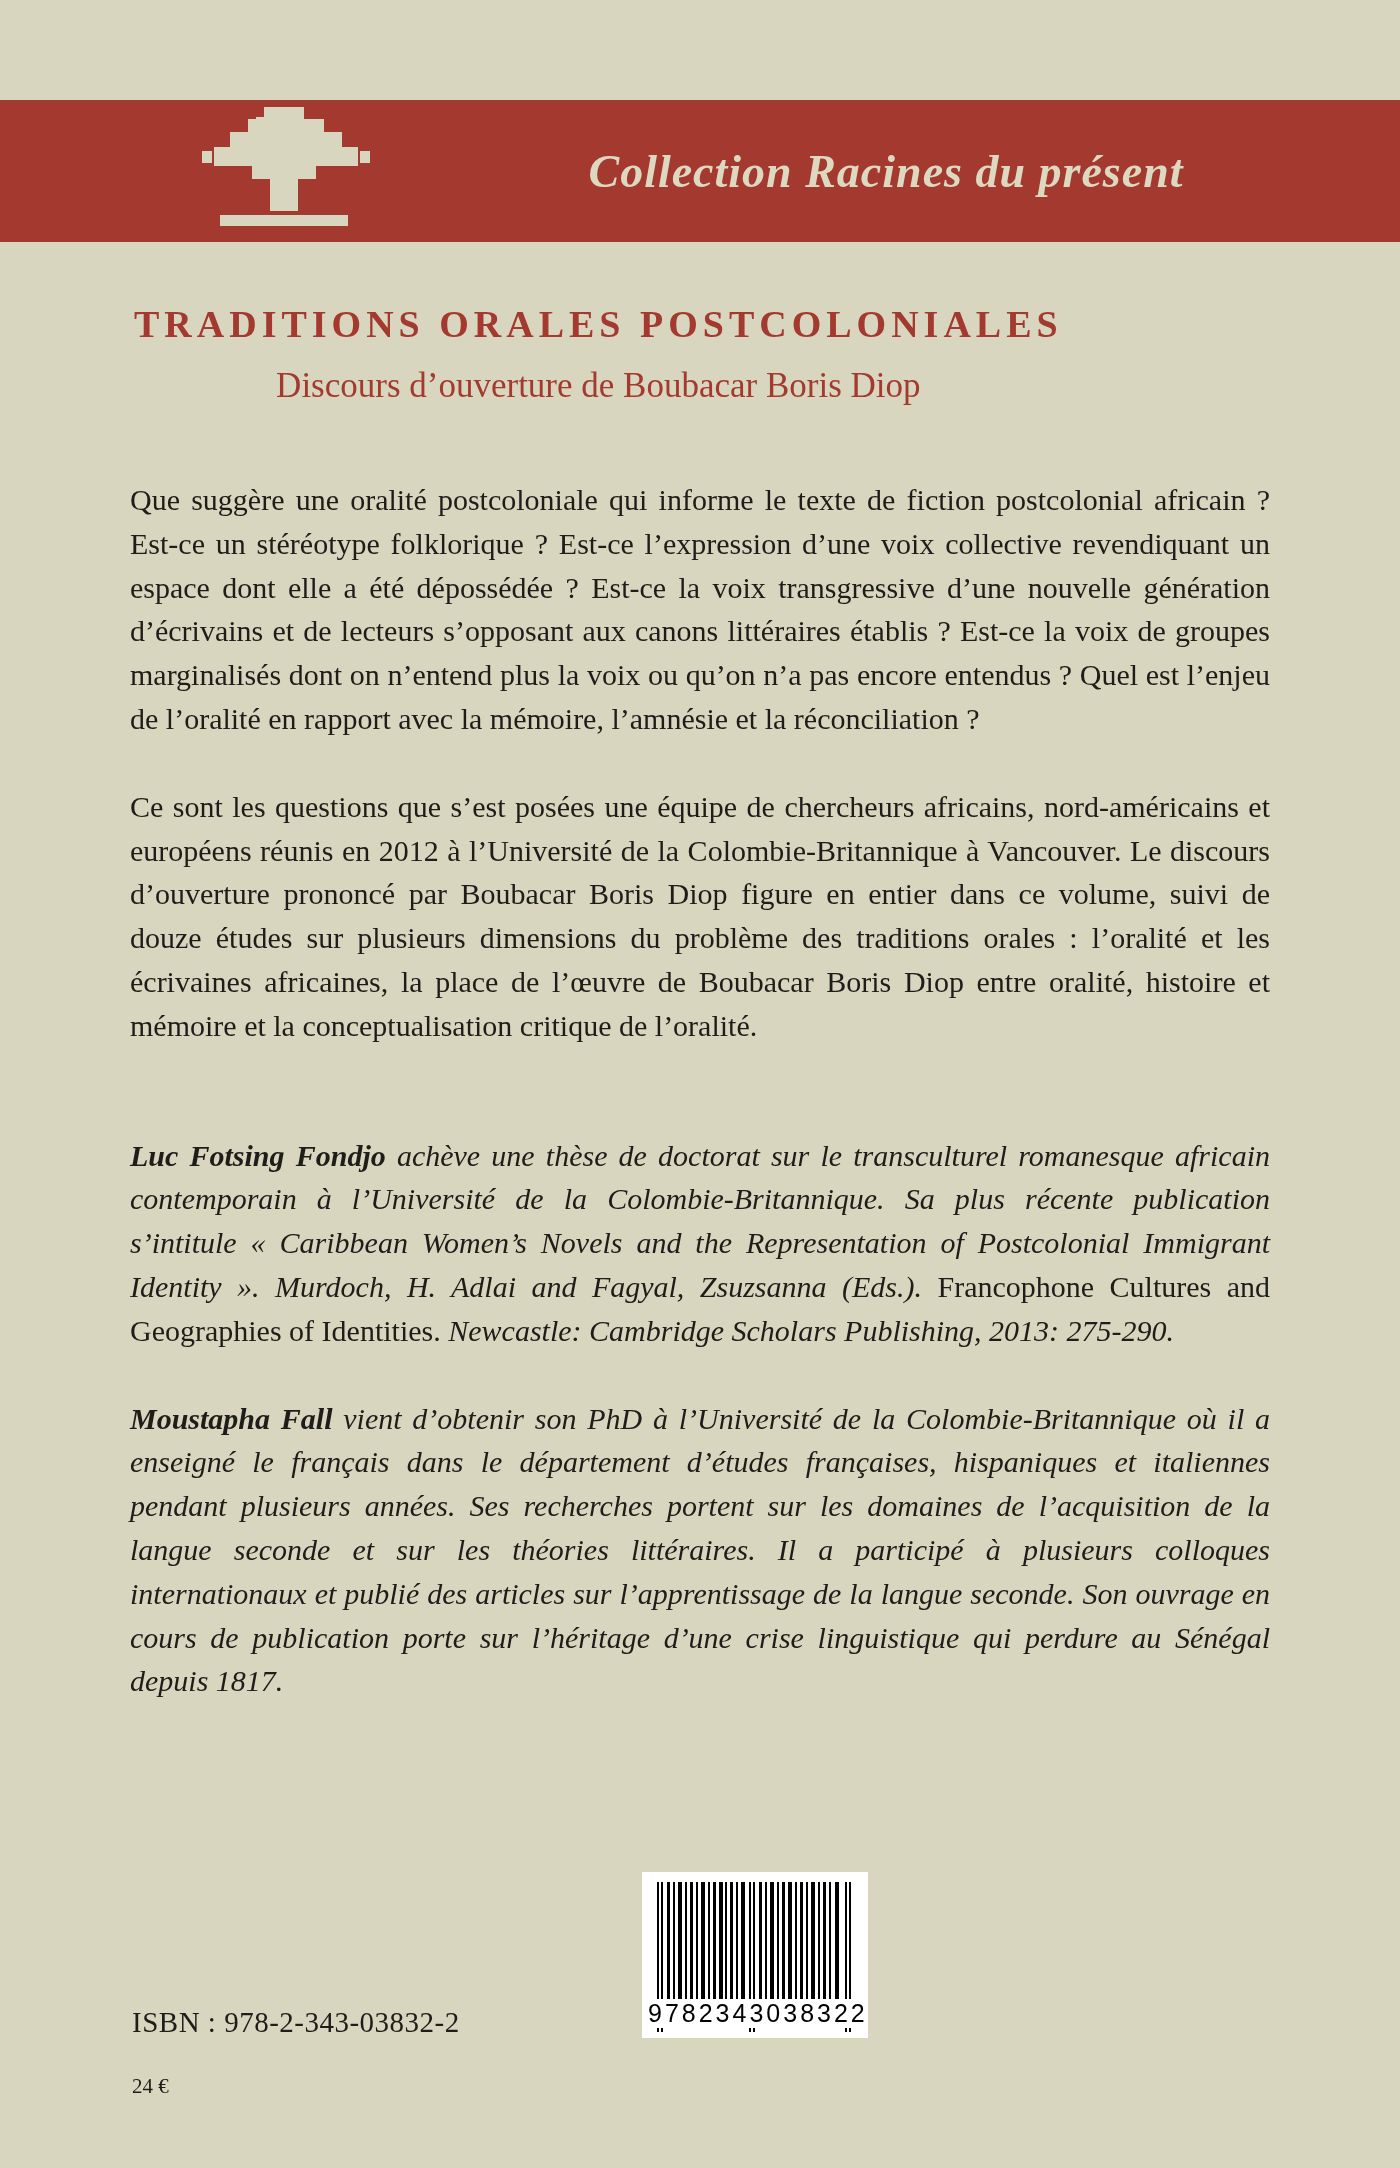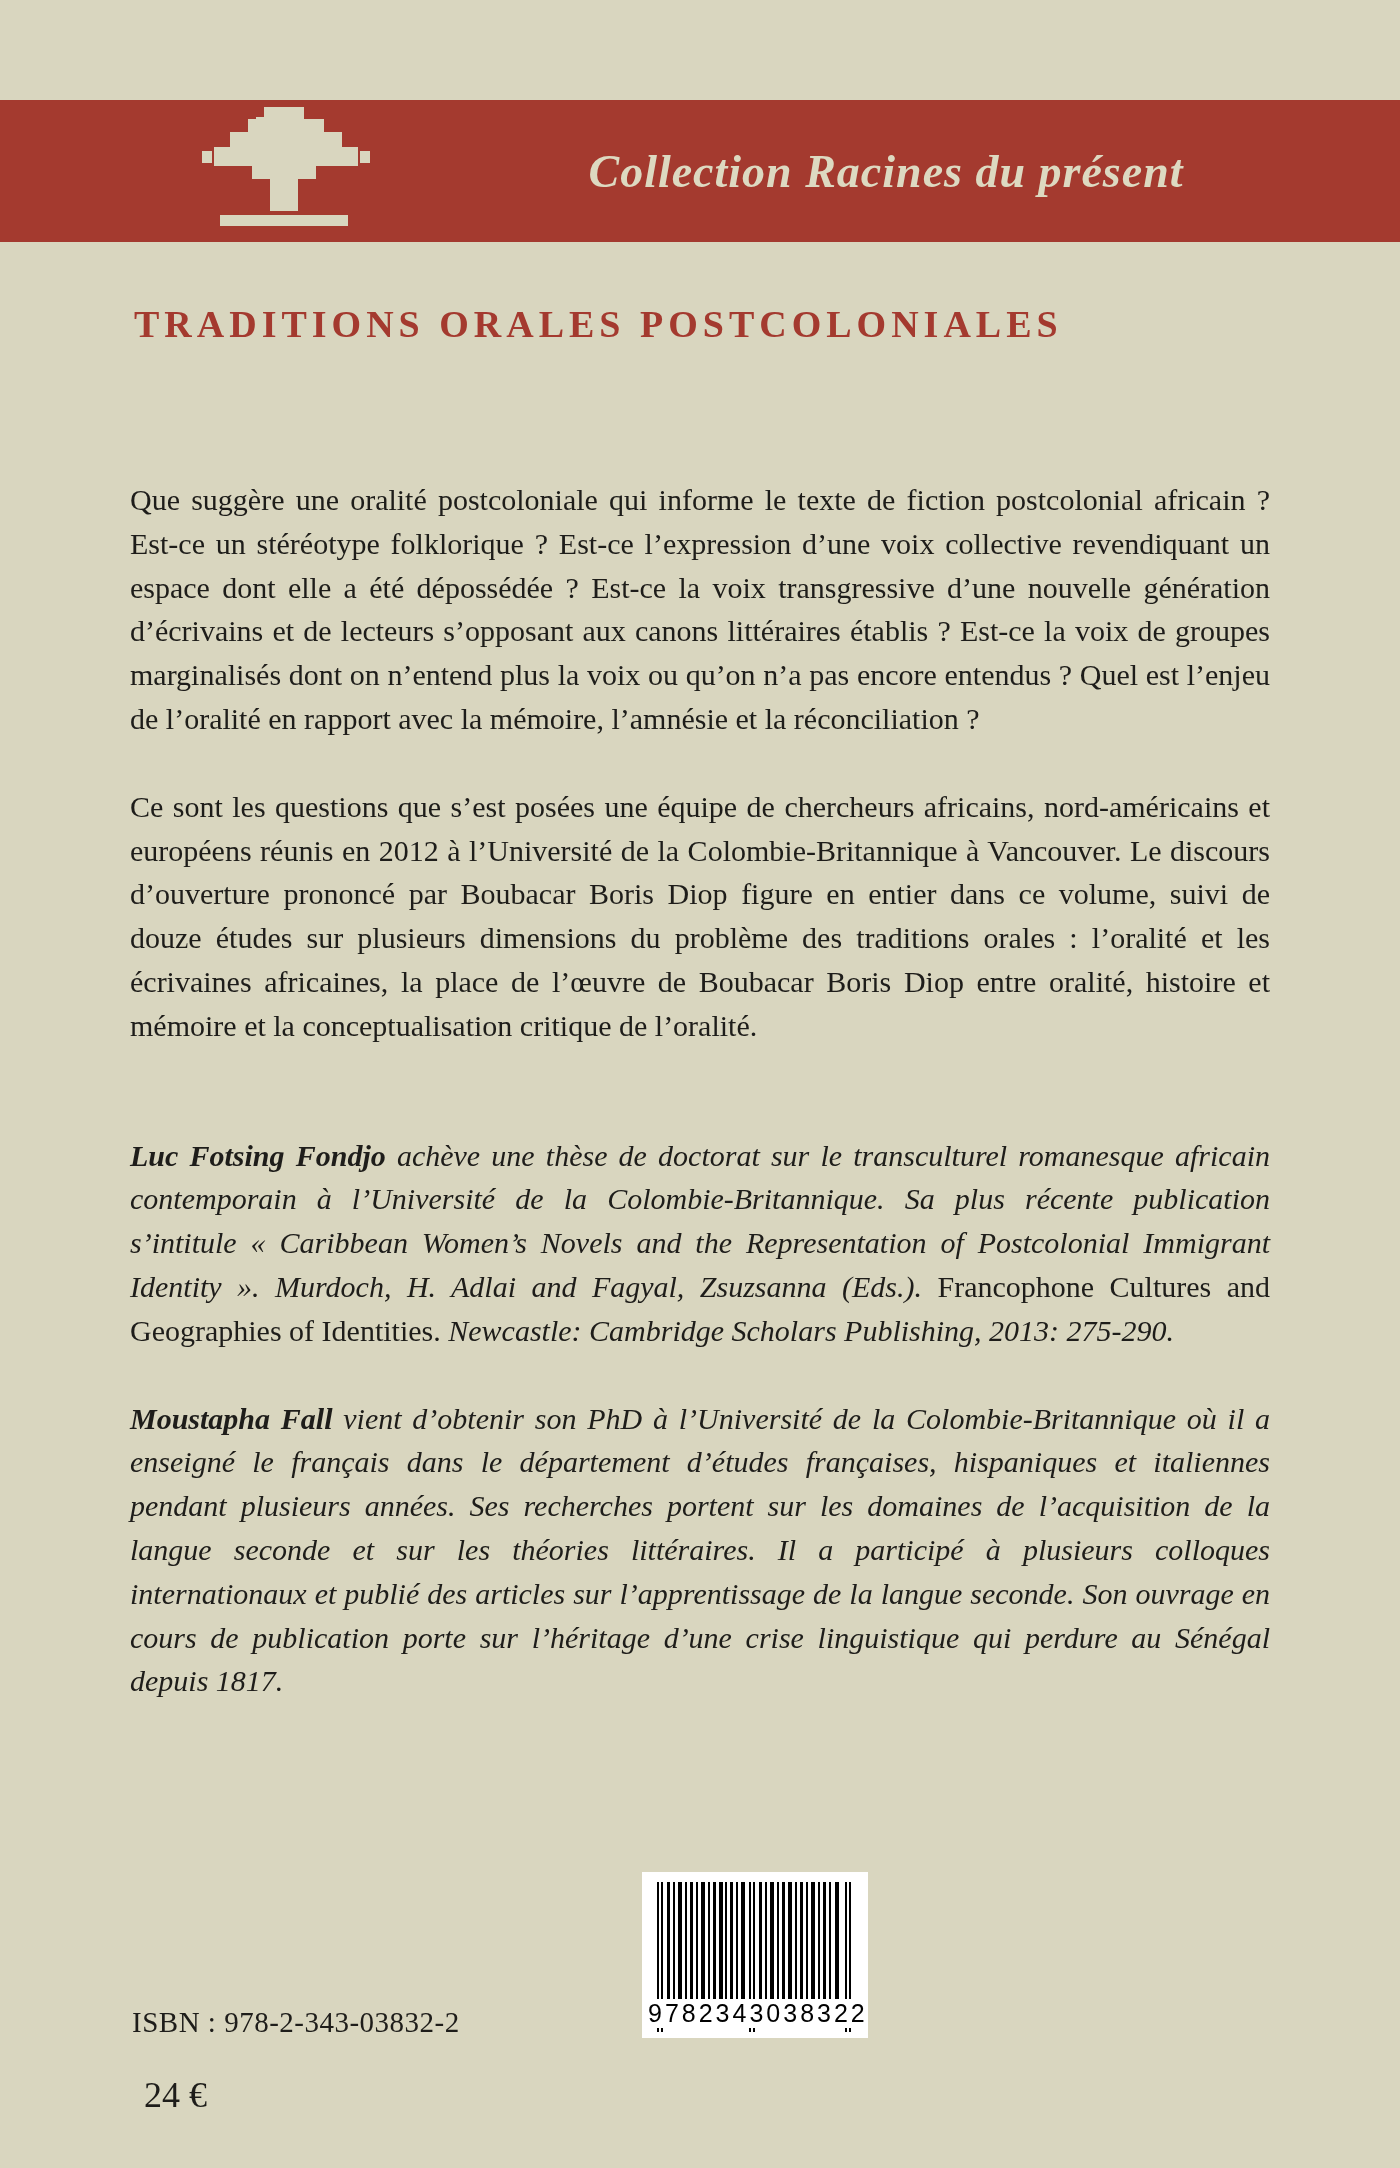--- a/index.html
+++ b/index.html
@@ -104,23 +104,23 @@
   .isbn-line {
     position: absolute;
     left: 132px;
     top: 2006px;
     font-size: 29px;
     color: #1e1d1a;
     letter-spacing: 0.5px;
   }
   .price-line {
     position: absolute;
-    left: 144px;
+    left: 132px;
     top: 2074px;
-    font-size: 36px;
+    font-size: 21px;
     color: #1e1d1a;
   }
 </style>
 </head>
 <body>
 
 <div class="page">
 
   <div class="banner">
     <div class="logo-wrap">
@@ -137,20 +137,21 @@
           <rect x="70" y="70" width="28" height="34"></rect>
           <rect x="20" y="108" width="128" height="11"></rect>
         </g>
       </svg>
     </div>
     <div class="collection-title">Collection Racines du présent</div>
   </div>
 
   <div class="title-wrap">
     <h1 class="book-title">TRADITIONS ORALES POSTCOLONIALES</h1>
+    <h2 class="book-subtitle">Discours d’ouverture de Boubacar Boris Diop</h2>
   </div>
 
   <div class="body-text">
     <p>Que suggère une oralité postcoloniale qui informe le texte de fiction postcolonial africain ? Est-ce un stéréotype folklorique ? Est-ce l’expression d’une voix collective revendiquant un espace dont elle a été dépossédée ? Est-ce la voix transgressive d’une nouvelle génération d’écrivains et de lecteurs s’opposant aux canons littéraires établis ? Est-ce la voix de groupes marginalisés dont on n’entend plus la voix ou qu’on n’a pas encore entendus ? Quel est l’enjeu de l’oralité en rapport avec la mémoire, l’amnésie et la réconciliation ?</p>
     <p>Ce sont les questions que s’est posées une équipe de chercheurs africains, nord-américains et européens réunis en 2012 à l’Université de la Colombie-Britannique à Vancouver. Le discours d’ouverture prononcé par Boubacar Boris Diop figure en entier dans ce volume, suivi de douze études sur plusieurs dimensions du problème des traditions orales : l’oralité et les écrivaines africaines, la place de l’œuvre de Boubacar Boris Diop entre oralité, histoire et mémoire et la conceptualisation critique de l’oralité.</p>
 
     <p class="bio first"><span class="author-name">Luc Fotsing Fondjo</span><span> achève une thèse de doctorat sur le transculturel romanesque africain contemporain à l’Université de la Colombie-Britannique. Sa plus récente publication s’intitule « Caribbean Women’s Novels and the Representation of Postcolonial Immigrant Identity ». Murdoch, H. Adlai and Fagyal, Zsuzsanna (Eds.).</span><span class="roman"> Francophone Cultures and Geographies of Identities.</span><span> Newcastle: Cambridge Scholars Publishing, 2013: 275-290.</span></p>
 
     <p class="bio"><span class="author-name">Moustapha Fall</span><span> vient d’obtenir son PhD à l’Université de la Colombie-Britannique où il a enseigné le français dans le département d’études françaises, hispaniques et italiennes pendant plusieurs années. Ses recherches portent sur les domaines de l’acquisition de la langue seconde et sur les théories littéraires. Il a participé à plusieurs colloques internationaux et publié des articles sur l’apprentissage de la langue seconde. Son ouvrage en cours de publication porte sur l’héritage d’une crise linguistique qui perdure au Sénégal depuis 1817.</span></p>
   </div>

